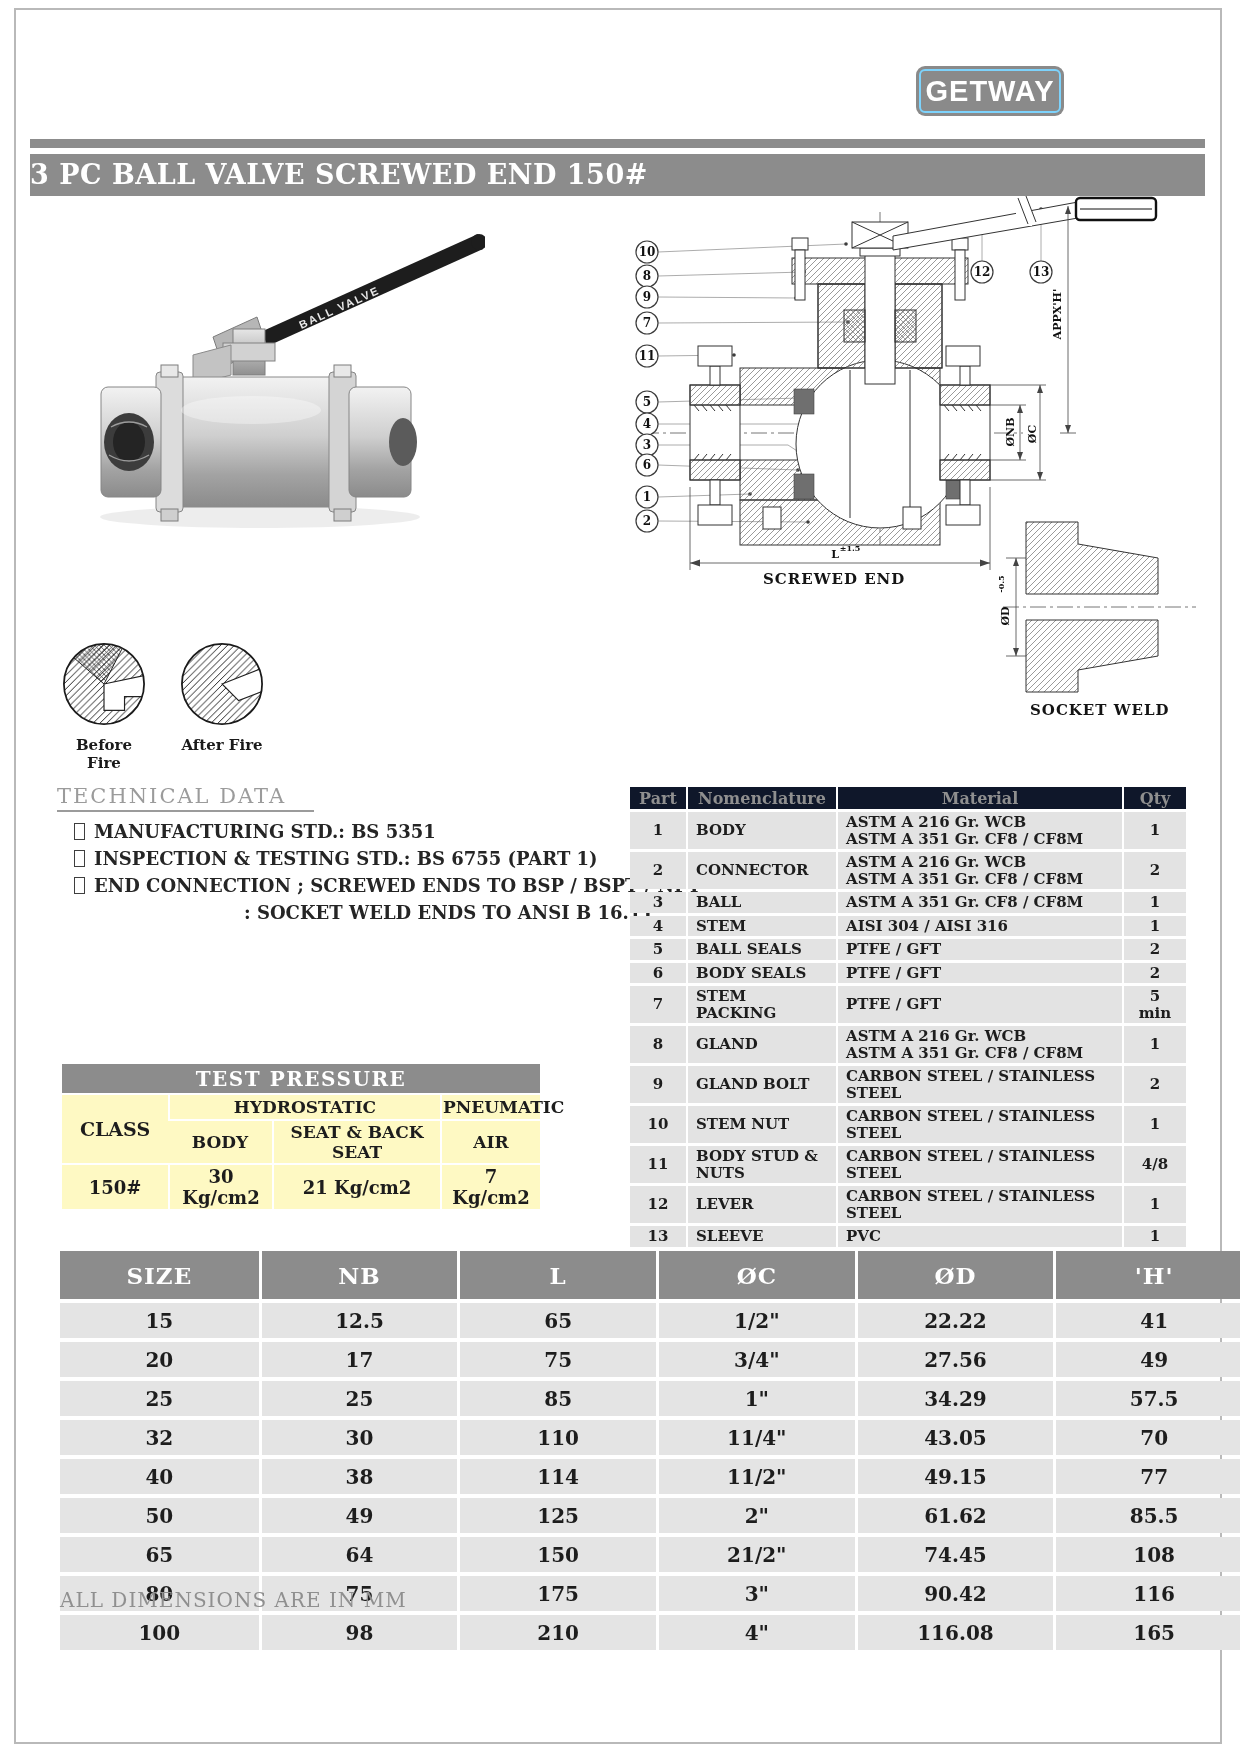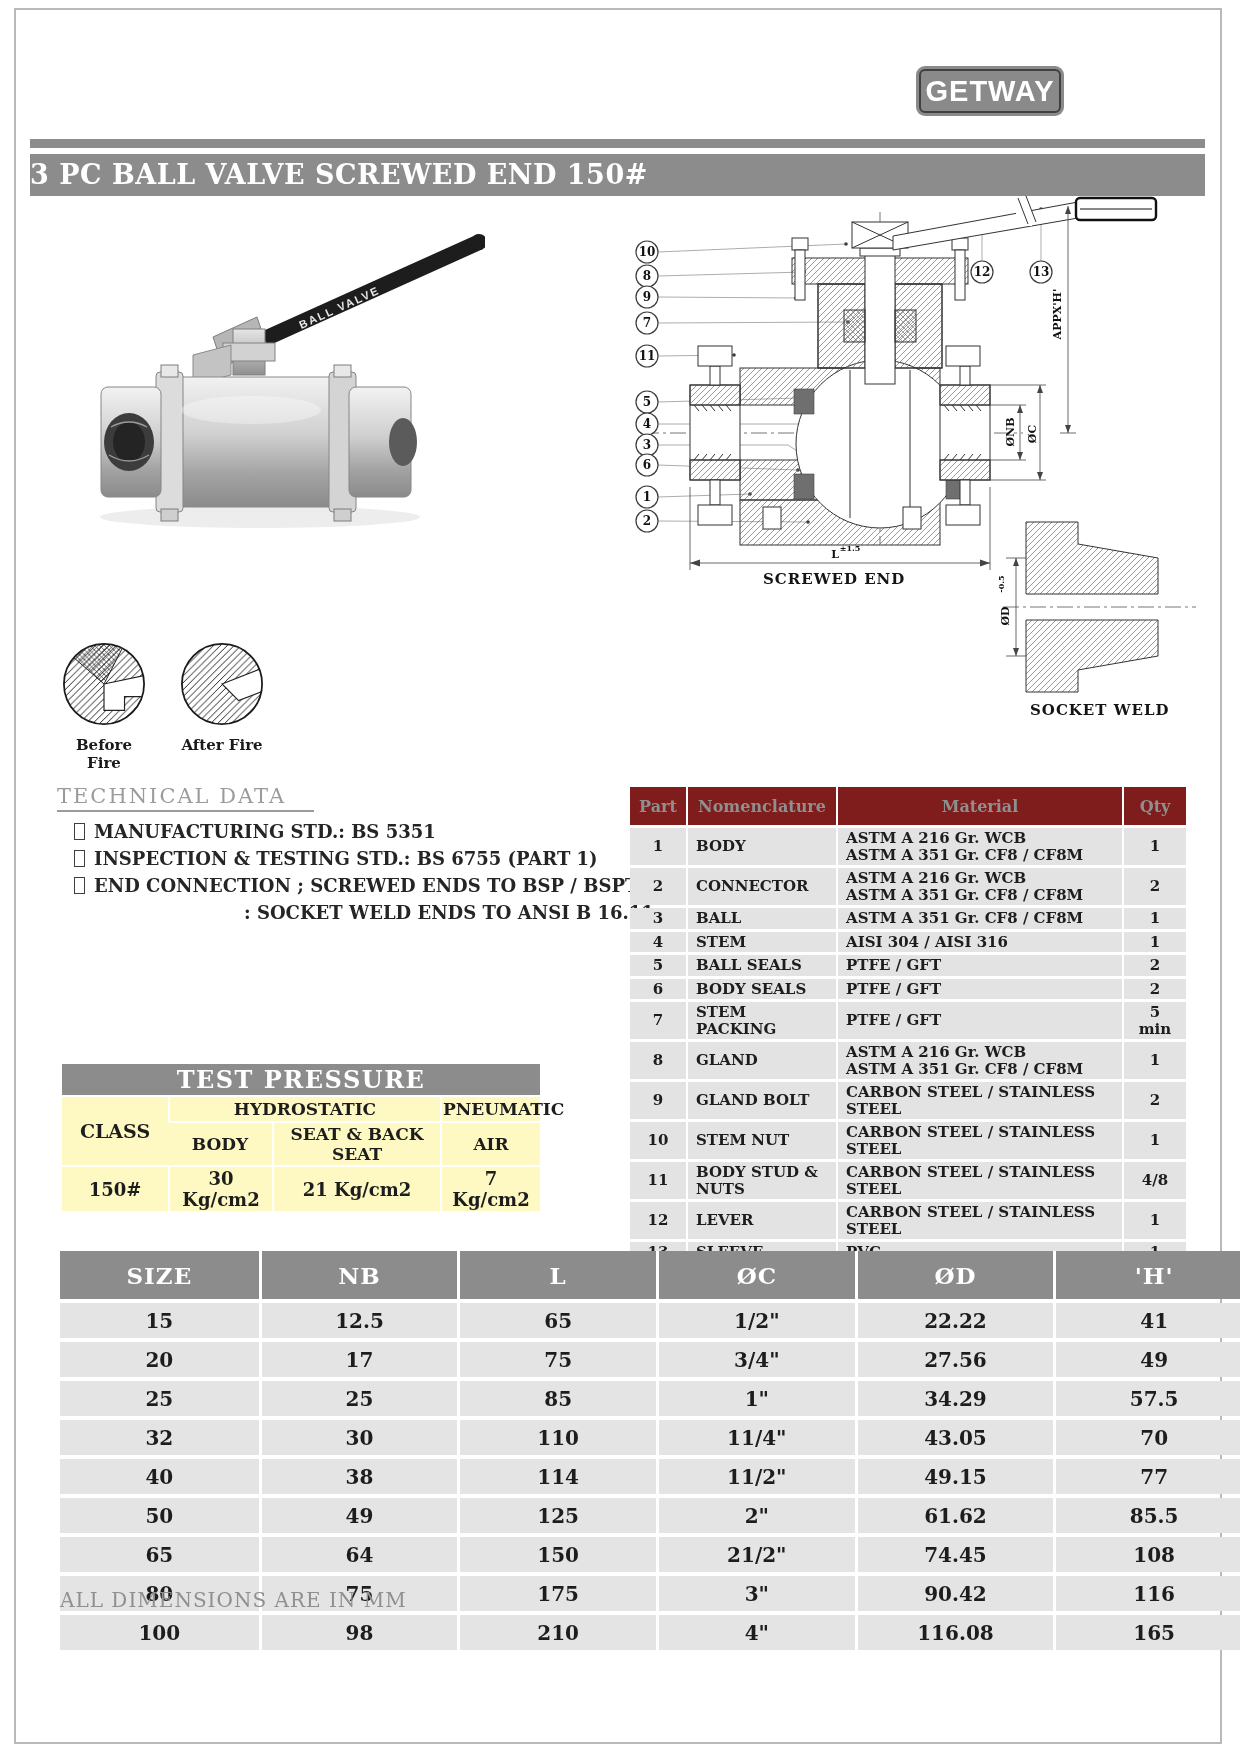--- a/index.html
+++ b/index.html
@@ -3,21 +3,21 @@
 <meta charset="utf-8">
 <style>
   html,body{margin:0;padding:0;}
   body{width:1240px;height:1755px;position:relative;background:#fff;
        font-family:"DejaVu Serif",serif;color:#1d1d1d;overflow:hidden;}
   .abs{position:absolute;}
   #frame{left:14px;top:8px;width:1204px;height:1732px;border:2px solid #b9b9b9;}
 
   
   #logo{left:916px;top:66px;width:148px;height:50px;background:#8a8a8a;border-radius:9px;}
-  #logo-inner{position:absolute;inset:3px;border:2px solid #404040;border-radius:6px;
+  #logo-inner{position:absolute;inset:3px;border:2px solid #7dd3fc;border-radius:6px;
               display:flex;align-items:center;justify-content:center;
               font-family:"Liberation Sans",sans-serif;font-weight:bold;font-size:29px;
               color:#fff;letter-spacing:1px;}
 
   
   #thinbar{left:30px;top:139px;width:1175px;height:9px;background:#8c8c8c;}
   #titlebar{left:30px;top:154px;width:1175px;height:42px;background:#8c8c8c;color:#fff;
             font-size:27px;font-weight:bold;line-height:42px;
             letter-spacing:.5px;box-sizing:border-box;}
 
@@ -29,31 +29,31 @@
                 border-bottom:2px solid #9b9b9b;padding:0 28px 2px 0;}
   #tech-lines{left:74px;top:818px;width:540px;font-size:18px;font-weight:bold;color:#252525;}
   #tech-lines .tl{height:27px;line-height:27px;white-space:nowrap;}
   #tech-lines .indent{padding-left:170px;}
   .sqbullet{display:inline-block;width:9px;height:15px;border:1.5px solid #3e3e3e;
             margin-right:9px;vertical-align:-2px;}
 
   
   #parts-table{left:630px;top:784px;width:556px;border-collapse:separate;border-spacing:0 3px;
                table-layout:fixed;}
-  #parts-table th{background:#7f1d1d;color:#8f8f8f;font-size:16px;height:22px;padding:8px 6px;}
+  #parts-table th{background:#0f172a;color:#8f8f8f;font-size:16px;height:22px;padding:0 6px;}
   #parts-table td{background:#e3e3e3;font-size:15px;line-height:16.5px;font-weight:bold;
                   padding:2px 8px;vertical-align:middle;}
   #parts-table td+td,#parts-table th+th{border-left:2px solid #fff;}
   #parts-table .c{text-align:center;}
   #parts-table .mat{white-space:pre-line;}
 
   
   #tp-table{left:62px;top:1062px;width:478px;border-collapse:separate;border-spacing:0 2px;
             table-layout:fixed;}
-  #tp-table .tp-title{background:#8c8c8c;color:#fff;font-size:24px;font-weight:bold;
+  #tp-table .tp-title{background:#8c8c8c;color:#fff;font-size:20px;font-weight:bold;
                       height:27px;letter-spacing:1.5px;text-align:center;}
   #tp-table td{background:#fef9c3;font-weight:bold;text-align:center;height:22px;
                font-size:17px;border-left:2px solid #fff;}
   #tp-table td:first-child{border-left:none;}
   #tp-table .tp-class{font-size:19px;}
   #tp-table .tp-data td{height:26px;font-size:18px;}
 
   
   #dims-table{left:60px;top:1247px;width:1192px;border-collapse:separate;border-spacing:0 4px;
               table-layout:fixed;}

